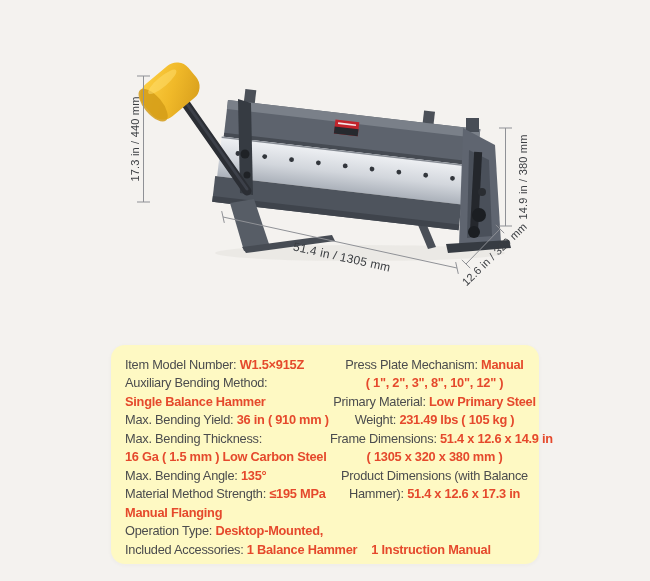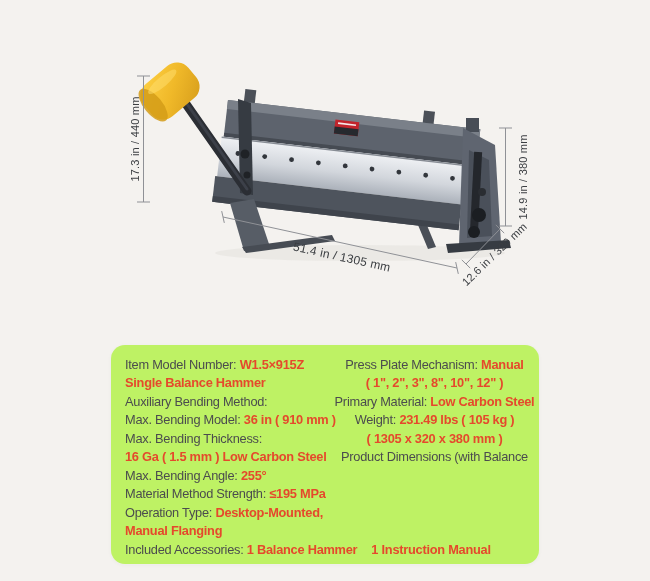--- a/index.html
+++ b/index.html
@@ -10,21 +10,21 @@
     position:relative;overflow:hidden;
     -webkit-font-smoothing:antialiased;
   }
   .stage{position:absolute;inset:0;}
   .machine-svg{position:absolute;left:0;top:0;}
   .dimline{stroke:#8f9196;stroke-width:1;fill:none;}
   .dimtext{font-family:"Liberation Sans",sans-serif;font-size:11px;fill:#3b3e42;letter-spacing:.2px;}
   .dimtext-lg{font-size:12px;}
   .spec-card{
     position:absolute;left:111px;top:345px;width:428px;height:219px;
-    background:#bef264;border-radius:14px;
+    background:#fef9c3;border-radius:14px;
     box-shadow:0 1px 4px rgba(60,55,45,.04);
     padding:11px 0 0 14px;box-sizing:border-box;
     font-size:12.8px;letter-spacing:-.25px;color:#4b4c4e;
   }
   .cols{display:flex;}
   .col-left{width:205px;flex:none;}
   .col-right{flex:1;min-width:0;text-align:center;}
   .ln{line-height:18.45px;white-space:nowrap;}
   .lbl{color:#4b4c4e;font-weight:normal;}
   .val{color:#e5492c;font-weight:bold;}
@@ -133,37 +133,39 @@
       <line class="dimline" x1="499" y1="128" x2="512" y2="128"></line>
       <line class="dimline" x1="499" y1="226" x2="512" y2="226"></line>
       <text class="dimtext" transform="translate(527 177) rotate(-90)" text-anchor="middle">14.9 in / 380 mm</text>
     </g>
   </svg>
 
   <div class="spec-card">
     <div class="cols">
       <div class="col-left">
         <div class="ln"><span class="lbl">Item Model Number: </span><span class="val">W1.5×915Z</span></div>
+        <div class="ln"><span class="lbl">Auxiliary Bending Method:</span><span class="val"></span></div>
         <div class="ln"><span class="lbl"></span><span class="val">Single Balance Hammer</span></div>
-        <div class="ln"><span class="lbl">Auxiliary Bending Method:</span><span class="val"></span></div>
-        <div class="ln"><span class="lbl">Max. Bending Model: </span><span class="val">36 in ( 910 mm )</span></div>
+        <div class="ln"><span class="lbl">Max. Bending Yield: </span><span class="val">36 in ( 910 mm )</span></div>
         <div class="ln"><span class="lbl">Max. Bending Thickness:</span><span class="val"></span></div>
         <div class="ln"><span class="lbl"></span><span class="val">16 Ga ( 1.5 mm ) Low Carbon Steel</span></div>
-        <div class="ln"><span class="lbl">Max. Bending Angle: </span><span class="val">255°</span></div>
+        <div class="ln"><span class="lbl">Max. Bending Angle: </span><span class="val">135°</span></div>
         <div class="ln"><span class="lbl">Material Method Strength: </span><span class="val">≤195 MPa</span></div>
+        <div class="ln"><span class="lbl"></span><span class="val">Manual Flanging</span></div>
         <div class="ln"><span class="lbl">Operation Type: </span><span class="val">Desktop-Mounted,</span></div>
-        <div class="ln"><span class="lbl"></span><span class="val">Manual Flanging</span></div>
       </div>
       <div class="col-right">
         <div class="ln"><span class="lbl">Press Plate Mechanism: </span><span class="val">Manual</span></div>
         <div class="ln"><span class="lbl"></span><span class="val">( 1", 2", 3", 8", 10", 12" )</span></div>
-        <div class="ln"><span class="lbl">Primary Material: </span><span class="val">Low Carbon Steel</span></div>
+        <div class="ln"><span class="lbl">Primary Material: </span><span class="val">Low Primary Steel</span></div>
         <div class="ln"><span class="lbl">Weight: </span><span class="val">231.49 lbs ( 105 kg )</span></div>
+        <div class="ln"><span class="lbl">Frame Dimensions: </span><span class="val">51.4 x 12.6 x 14.9 in</span></div>
         <div class="ln"><span class="lbl"></span><span class="val">( 1305 x 320 x 380 mm )</span></div>
         <div class="ln"><span class="lbl">Product Dimensions (with Balance</span><span class="val"></span></div>
+        <div class="ln"><span class="lbl">Hammer): </span><span class="val">51.4 x 12.6 x 17.3 in</span></div>
       </div>
     </div>
     <div class="bottom-row">
       <span class="lbl">Included Accessories: </span><span class="val">1 Balance Hammer</span><span class="acc-gap"></span><span class="val">1 Instruction Manual</span>
     </div>
   </div>
 
 </div>
 
 </body></html>

